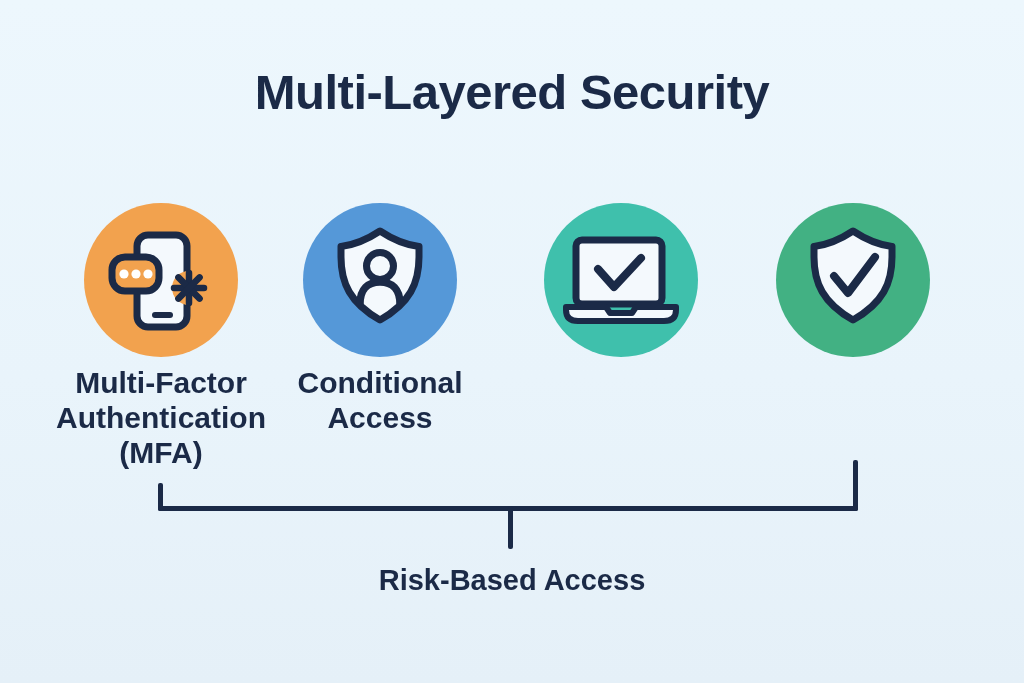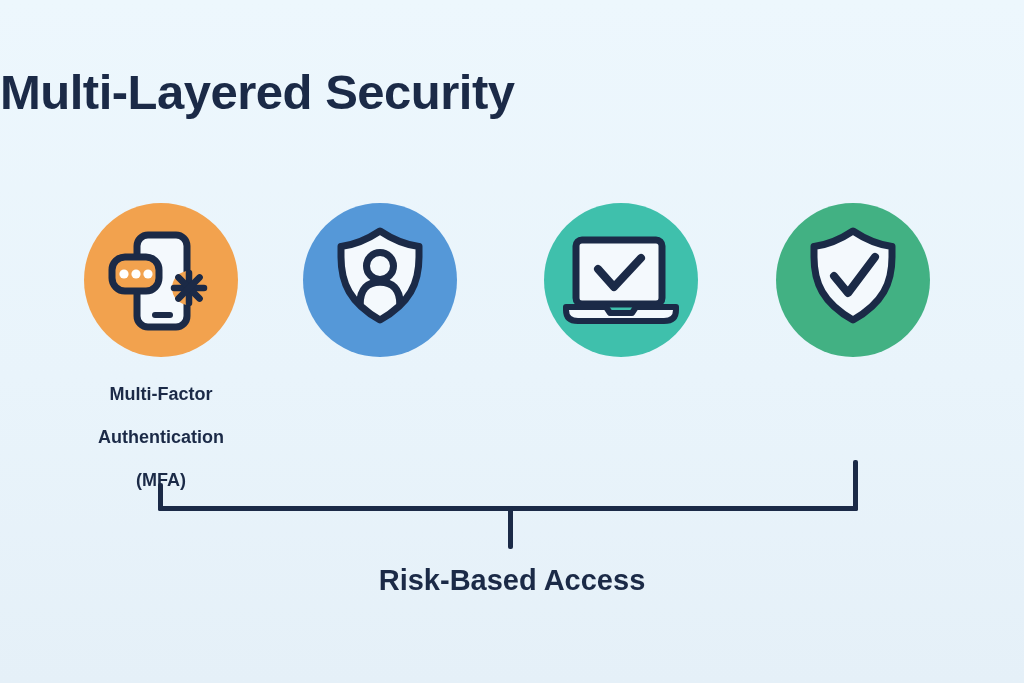--- a/index.html
+++ b/index.html
@@ -5,34 +5,34 @@
   html, body { margin: 0; padding: 0; }
   body {
     width: 1024px; height: 683px;
     position: relative; overflow: hidden;
     background: linear-gradient(180deg, #EDF7FD 0%, #E9F4FB 55%, #E5F0F8 100%);
     font-family: "Liberation Sans", "DejaVu Sans", sans-serif;
     color: #1B2A47;
   }
   .title {
     position: absolute; top: 64px; left: 0; width: 100%;
-    font-size: 49px; font-weight: 700;
+    text-align: center; font-size: 49px; font-weight: 700;
     letter-spacing: -0.5px; margin: 0; color: #1B2A47;
   }
   .col {
     position: absolute; top: 203px; width: 240px; text-align: center;
   }
   .col-1 { left: 41px; }
   .col-2 { left: 260px; }
   .col-3 { left: 501px; }
   .col-4 { left: 733px; }
   .circle-icon { display: block; margin: 0 auto; }
   .layer-label {
-    margin-top: 16px; font-size: 18px; font-weight: 700;
-    line-height: 43px; white-space: pre-line; color: #1B2A47;
+    margin-top: 8px; font-size: 30px; font-weight: 700;
+    line-height: 35px; white-space: pre-line; color: #1B2A47;
   }
   .bracket-part { position: absolute; background: #1B2A47; border-radius: 2px; }
   .bracket-left   { left: 158px; top: 483px; width: 5px; height: 28px; }
   .bracket-hbar   { left: 158px; top: 506px; width: 700px; height: 5px; }
   .bracket-right  { left: 853px; top: 460px; width: 5px; height: 51px; }
   .bracket-stem   { left: 508px; top: 506px; width: 5px; height: 43px; }
   .bracket-label {
     position: absolute; top: 564px; left: 0; width: 100%;
     text-align: center; font-size: 29px; font-weight: 700; color: #1B2A47;
   }
@@ -69,20 +69,22 @@
   </div>
 
   <div class="col col-2">
     <svg class="circle-icon" width="154" height="154" viewBox="0 0 154 154">
       <circle cx="77" cy="77" r="77" fill="#5598D8"></circle>
       <path d="M77 28 C 65 36, 50 42, 38 43.5 L38 54 C 38 80, 47 100, 77 117
                C 107 100, 116 80, 116 54 L116 43.5 C 104 42, 89 36, 77 28 Z" fill="#F4F9FD" stroke="#1B2A47" stroke-width="7" stroke-linejoin="round"></path>
       <circle cx="77" cy="63" r="13.5" fill="none" stroke="#1B2A47" stroke-width="7"></circle>
       <path d="M57 101 C 57 86, 65 79, 77 79 C 89 79, 97 86, 97 101" fill="none" stroke="#1B2A47" stroke-width="7.5"></path>
     </svg>
+    <div class="layer-label">Conditional
+Access</div>
   </div>
 
   <div class="col col-3">
     <svg class="circle-icon" width="154" height="154" viewBox="0 0 154 154">
       <circle cx="77" cy="77" r="77" fill="#3FC0AC"></circle>
       <rect x="32" y="37" width="86" height="64" rx="6" fill="#F4F9FD" stroke="#1B2A47" stroke-width="7"></rect>
       <path d="M54 66 L70 84 L97 55" fill="none" stroke="#1B2A47" stroke-width="8" stroke-linecap="round" stroke-linejoin="round"></path>
       <path d="M22 104 L62 104 L66 110 L88 110 L92 104 L132 104 L132 107
                Q132 118 120 118 L34 118 Q22 118 22 107 Z" fill="#F4F9FD" stroke="#1B2A47" stroke-width="6" stroke-linejoin="round"></path>
     </svg>

